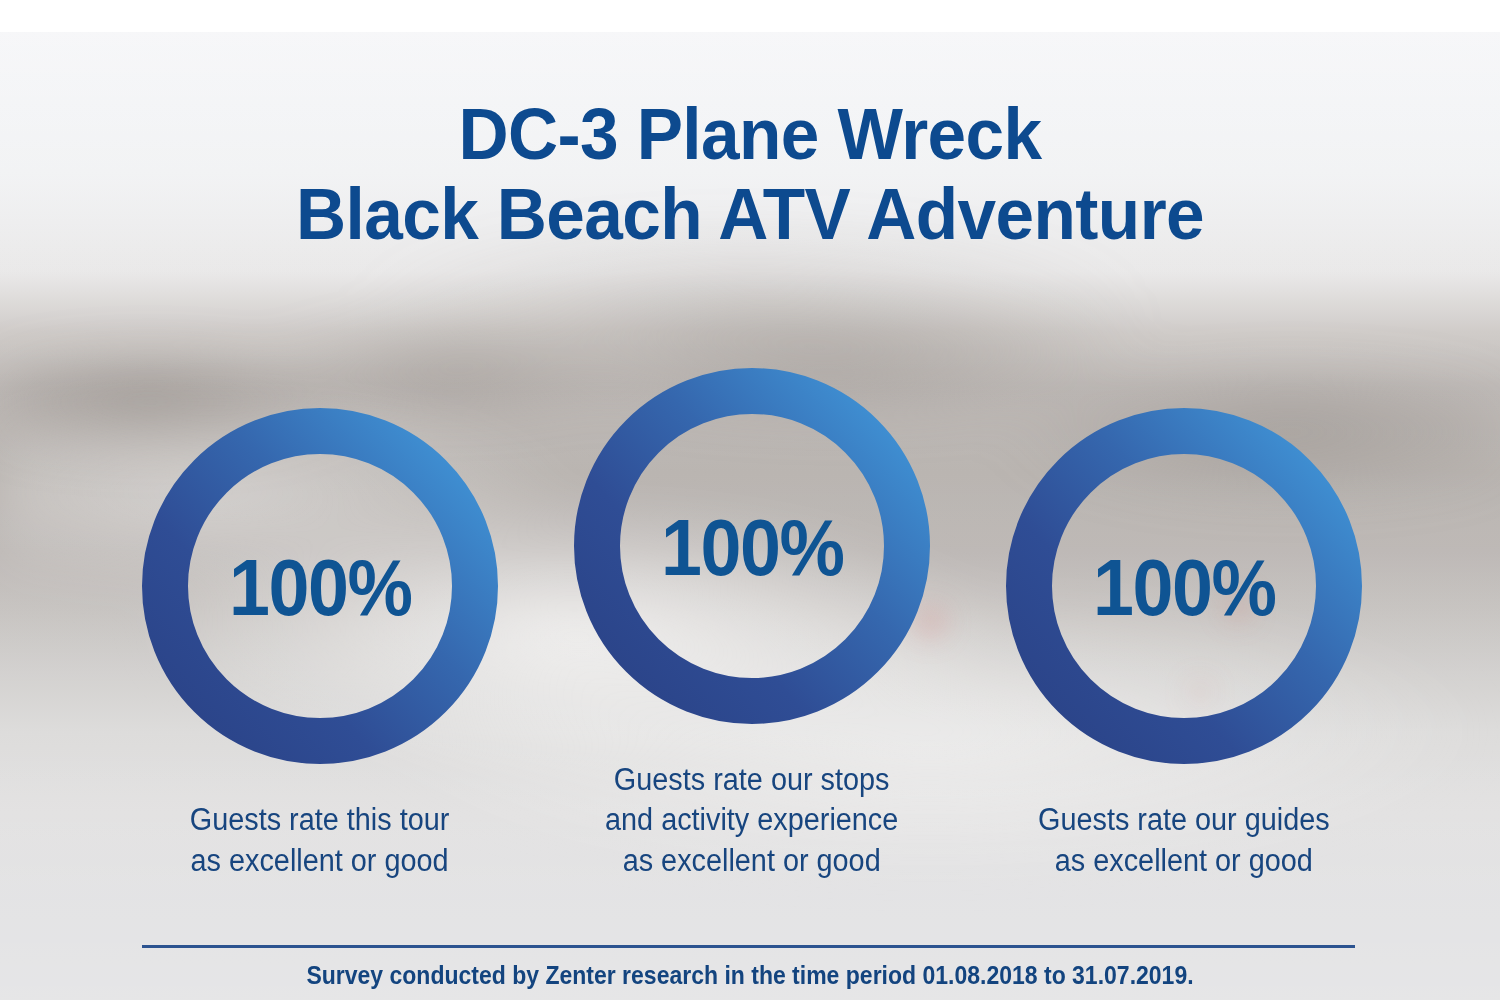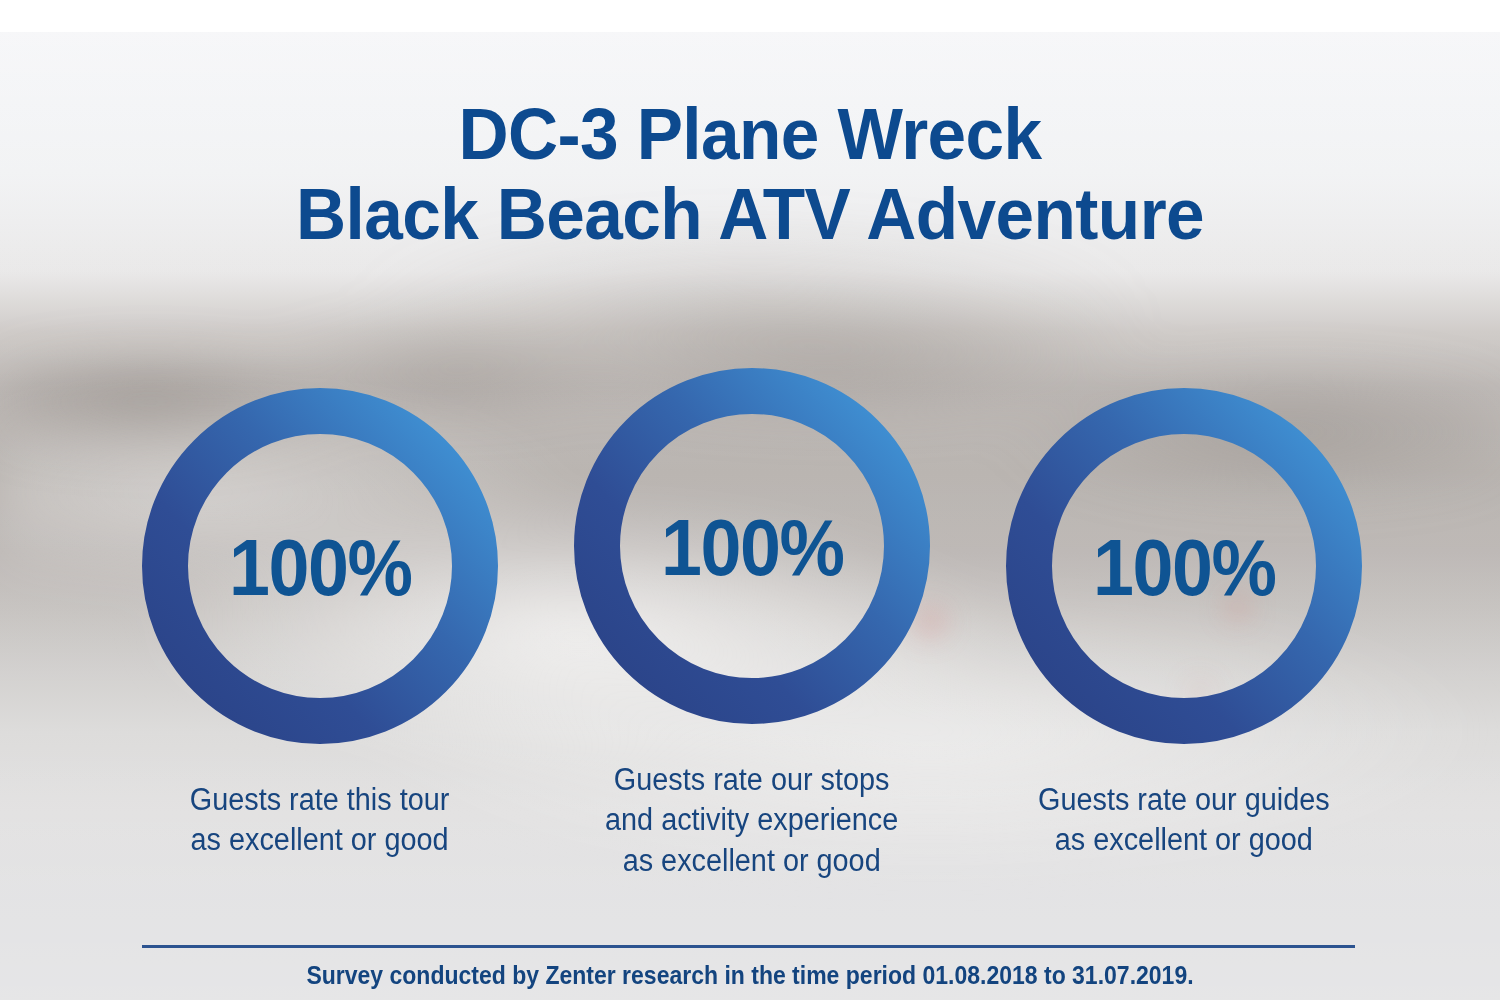--- a/index.html
+++ b/index.html
@@ -101,21 +101,21 @@
     white-space:nowrap;
   }
   .title-line.l2 { font-size:73px; }
 
   
   .metrics {
     position:absolute;
     top:336px; left:4px; right:0;
     display:flex;
     justify-content:center;
-    align-items:center;
+    align-items:flex-end;
   }
   .metric {
     width:450px;
     display:flex;
     flex-direction:column;
     align-items:center;
   }
   .metric.m1 { margin-right:-18px; }
   .metric.m3 { margin-left:-18px; }
 

